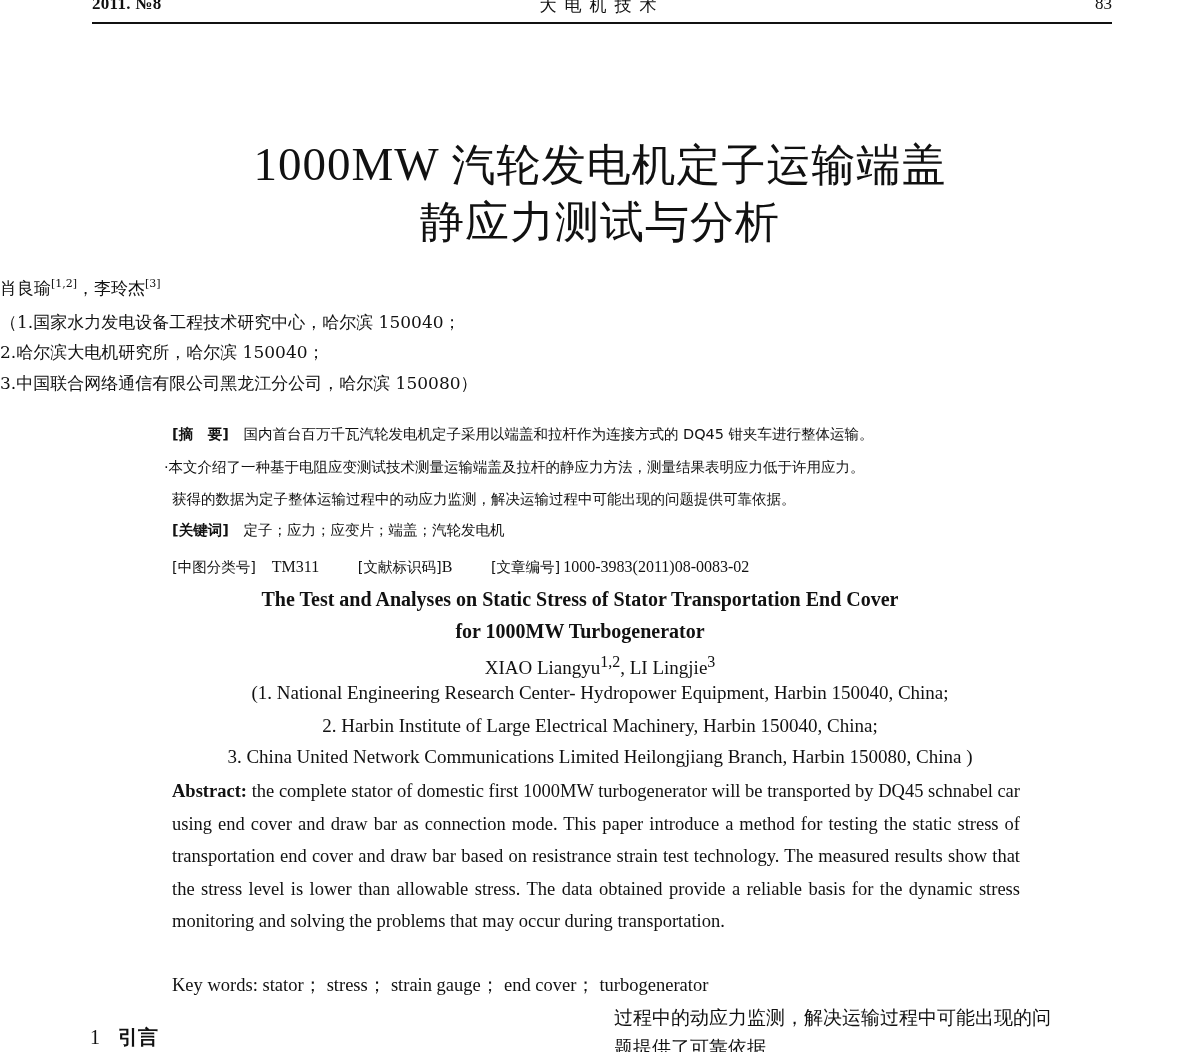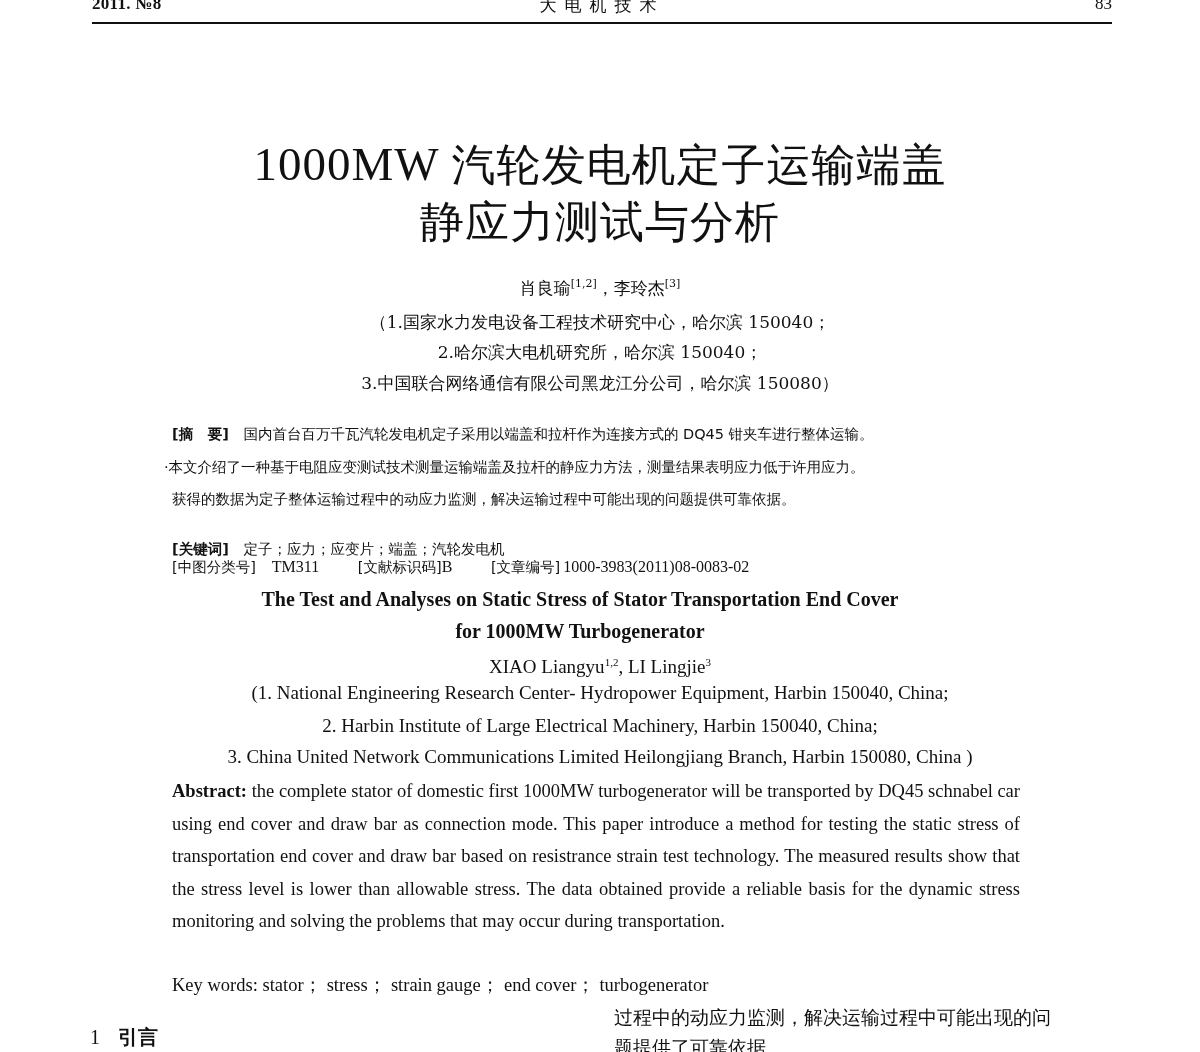--- a/index.html
+++ b/index.html
@@ -64,21 +64,20 @@
       font-family: "DejaVu Sans", sans-serif;
       letter-spacing: 1px;
     }
     .title .latin { font-family: "Liberation Serif", serif; font-size: 47px; }
     .title-1 { top: 136px; }
     .title-2 { top: 194px; }
     .cn-line {
       position: absolute;
       left: 0;
       width: 1200px;
-      text-align: center;
       font-family: "DejaVu Serif", serif;
       font-size: 17px;
       line-height: 24px;
     }
     .cn-line sup { font-size: 11px; }
     .block {
       position: absolute;
       left: 172px;
       width: 870px;
       font-family: "DejaVu Sans", sans-serif;
@@ -99,21 +98,21 @@
     }
     .en-line {
       position: absolute;
       left: 0;
       width: 1200px;
       text-align: center;
       font-family: "Liberation Serif", serif;
       font-size: 19px;
       line-height: 26px;
     }
-    .en-line sup { font-size: 11px; }
+    .en-line sup { font-size: 16px; }
     .abs-para {
       position: absolute;
       left: 172px;
       width: 848px;
       font-family: "Liberation Serif", serif;
       font-size: 18.5px;
       line-height: 32.5px;
       text-align: justify;
     }
     .abs-para .lbl { font-weight: bold; }
@@ -165,21 +164,21 @@
 <div class="cn-line" style="top:340px;">2.哈尔滨大电机研究所，哈尔滨 150040；</div>
 <div class="cn-line" style="top:371px;">3.中国联合网络通信有限公司黑龙江分公司，哈尔滨 150080）</div>
 
 <div class="block" style="top:424px;">
   <span class="tag">[摘　要]</span>
   <span style="margin-left:10px;text-align:center;">国内首台百万千瓦汽轮发电机定子采用以端盖和拉杆作为连接方式的 DQ45 钳夹车进行整体运输。</span>
 </div>
 <div class="block" style="top:457px; left:164px;">·本文介绍了一种基于电阻应变测试技术测量运输端盖及拉杆的静应力方法，测量结果表明应力低于许用应力。</div>
 <div class="block" style="top:489px;">获得的数据为定子整体运输过程中的动应力监测，解决运输过程中可能出现的问题提供可靠依据。</div>
 
-<div class="block" style="top:520px;margin-top:19px;">
+<div class="block" style="top:520px;">
   <span class="tag">[关键词]</span>
   <span style="margin-left:10px;">定子；应力；应变片；端盖；汽轮发电机</span>
 </div>
 
 <div class="block" style="top:557px;">
   <span>[中图分类号]</span><span style="font-family:'Liberation Serif',serif;font-size:16px;padding-left:16px;">TM311</span>
   <span style="margin-left:34px;">[文献标识码]</span><span style="font-family:'Liberation Serif',serif;font-size:16px;">B</span>
   <span style="margin-left:34px;">[文章编号]</span><span style="font-family:'Liberation Serif',serif;font-size:16px;margin-left:3px;">1000-3983(2011)08-0083-02</span>
 </div>
 

